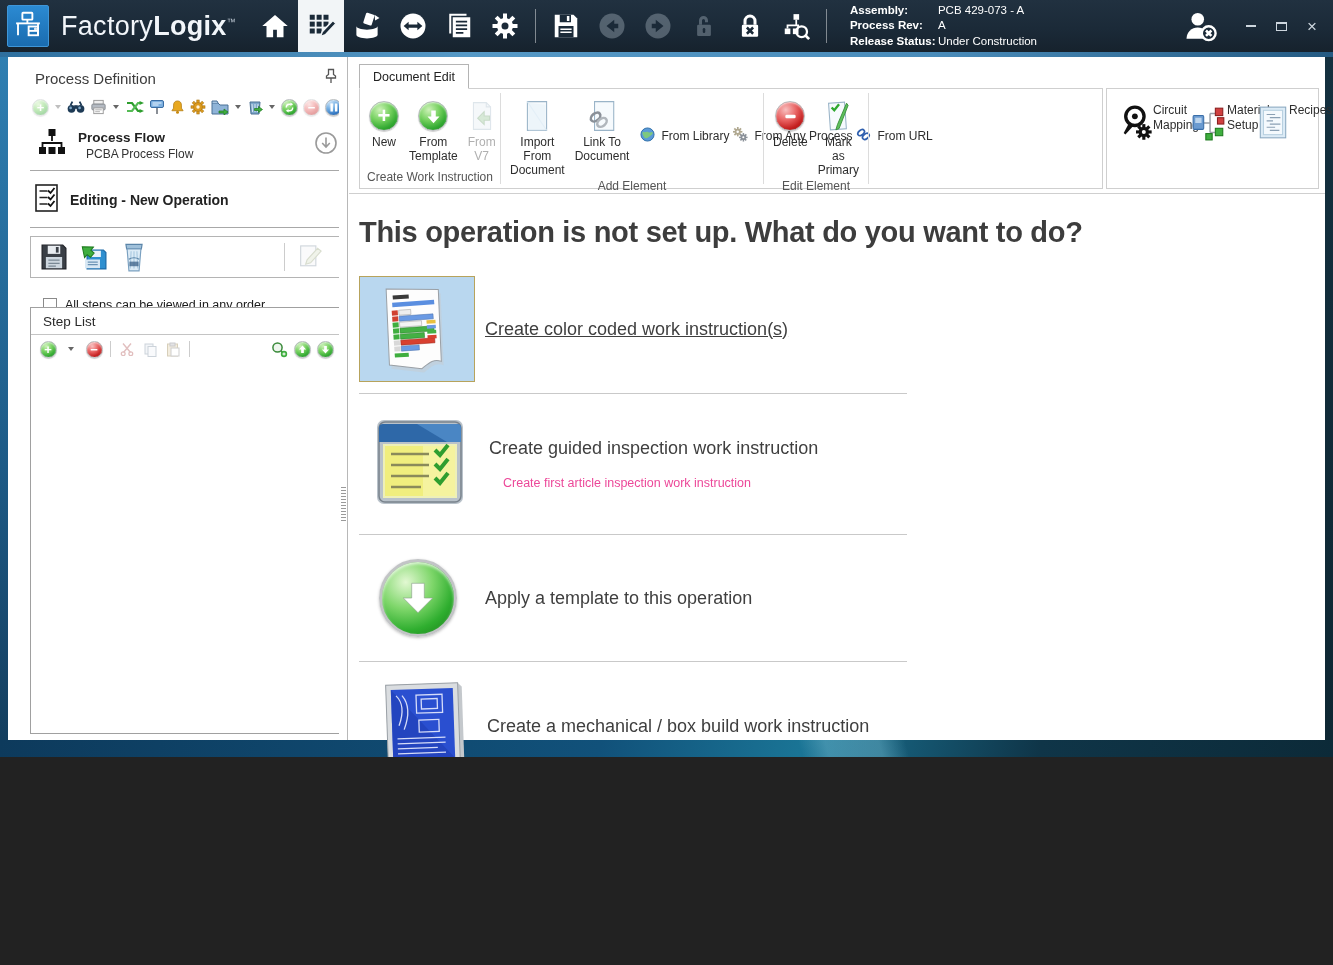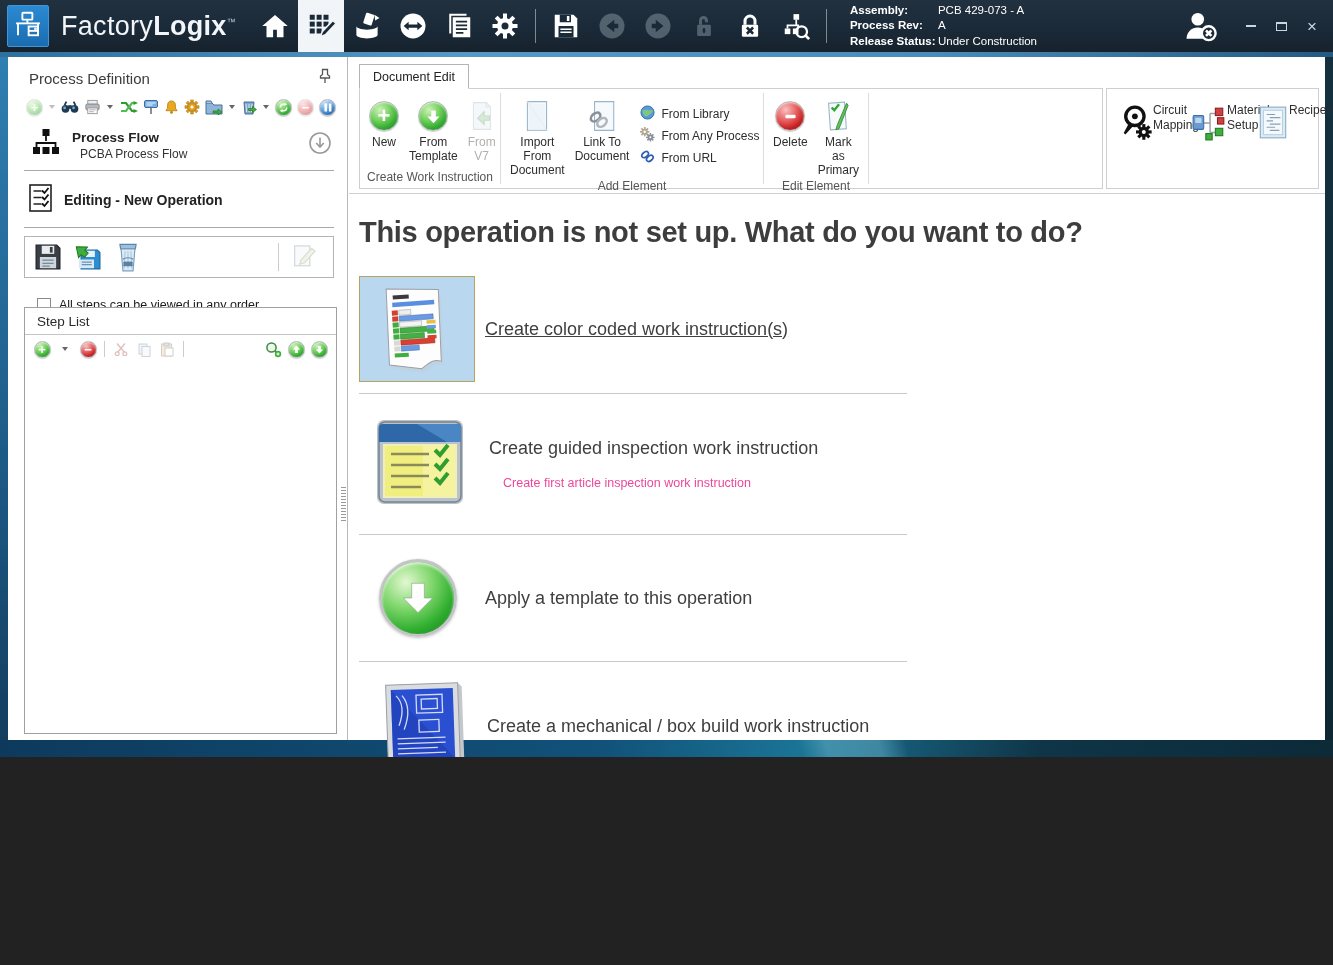--- a/index.html
+++ b/index.html
@@ -50,21 +50,21 @@
   .asm-row { display:flex; }
   .asm-row .lbl { font-weight:bold; width:88px; }
   .tb-spacer { flex:1; }
   .user-btn { width:40px; height:40px; display:flex; align-items:center; justify-content:center; margin-right:26px; }
   .win-controls { display:flex; align-items:center; gap:20px; margin-right:16px; color:#cdd6de; }
   .wc-min { width:10px; height:1px; border-bottom:2px solid #cdd6de; }
   .wc-max { width:11px; height:9px; border:1px solid #cdd6de; border-top-width:2px; }
   .wc-close { font-size:17px; line-height:1; }
   
   .left-panel {
-    position:absolute; left:14px; top:57px; width:331px; bottom:17px;
+    position:absolute; left:20px; top:57px; width:331px; bottom:17px;
     background:#fff; border-right:1px solid #999;
   }
   .lp-header { display:flex; align-items:center; padding:11px 12px 2px 15px; }
   .lp-title { font-size:15px; color:#3c3c3c; flex:1; }
   .lp-toolbar { display:flex; align-items:center; gap:5px; padding:8px 8px 6px 12px; }
   .mi { width:18px; height:18px; display:flex; align-items:center; justify-content:center; }
   .mi.dim { opacity:.42; }
   .caret { width:0; height:0; border-left:3.5px solid transparent; border-right:3.5px solid transparent; border-top:4px solid #666; }
   .orb {
     border-radius:50%; display:flex; align-items:center; justify-content:center;
@@ -123,21 +123,21 @@
   .rbtns { flex:1; display:flex; align-items:stretch; padding:5px 4px 0; }
   .rglabel { text-align:center; font-size:12px; color:#555; padding:2px 4px 4px; white-space:nowrap; }
   .rbtn {
     display:flex; flex-direction:column; align-items:center; padding:3px 5px 0;
     font-size:12px; color:#2e2e2e; text-align:center; line-height:1.18;
   }
   .rbtn .ric { height:38px; display:flex; align-items:center; }
   .rbtn.dim { color:#b0b0b0; }
   .rbtn.dim .ric { opacity:.45; }
   .rsep { width:1px; background:#dcdcdc; margin:4px 0; }
-  .rsmall-col { display:flex; flex-direction:column; justify-content:center; gap:4px; padding:0 6px; }
+  .rsmall-col { display:flex; justify-content:center; gap:4px; padding:0 6px; }
   .rsmall { display:flex; align-items:center; gap:6px; font-size:12px; color:#2e2e2e; white-space:nowrap; }
   .rtool { display:flex; flex-direction:row; align-items:flex-start; padding:14px 6px 0 12px; font-size:12px; color:#2e2e2e; line-height:1.25; }
   .rtool .ric { height:40px; display:flex; align-items:center; margin-bottom:2px; }
   .ribbon-bottom { border-bottom:1px solid #cfcfcf; margin-top:4px; }
   
   .content { padding:22px 0 0 10px; }
   .heading { font-size:29px; font-weight:bold; color:#3d3d3d; letter-spacing:-.3px; }
   .options { margin-top:26px; }
   .opt { display:flex; align-items:center; }
   .opt-sep { border:none; border-top:1px solid #c9c9c9; width:548px; margin:10px 0; }

